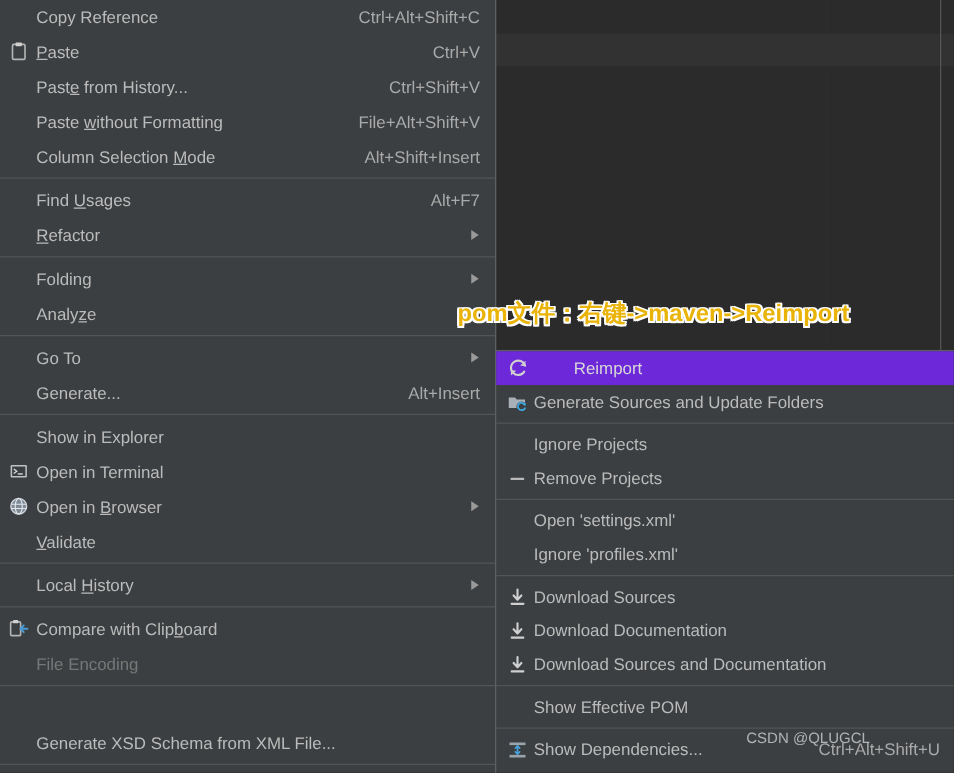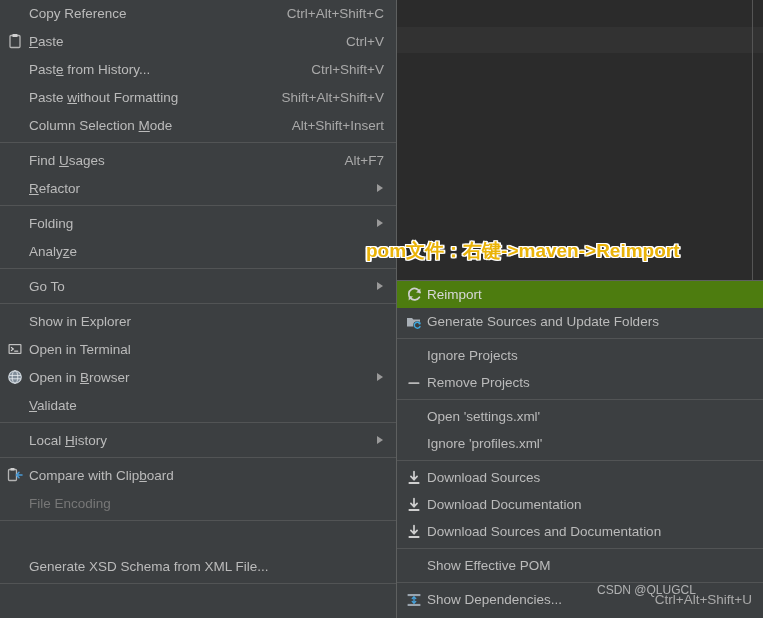--- a/index.html
+++ b/index.html
@@ -80,21 +80,21 @@
     position: relative;
   }
   .row .arr::after {
     content: "";
     position: absolute; left: 3px; top: 3px;
     border-left: 6px solid #9a9a9a;
     border-top: 4.5px solid transparent;
     border-bottom: 4.5px solid transparent;
   }
 
-  .row.selected { background: #4d7c0f; }
+  .row.selected { background: #6d28d9; gap: 32px; }
   .row.selected .lbl,
   .row.selected .acc { color: #d8d8d8; }
 
   .row.disabled .lbl { color: #777777; }
 
   .sep {
     height: 1px;
     margin: 3px 0;
     background: #525455;
   }
@@ -157,21 +157,21 @@
         <span class="acc">Ctrl+V</span>
       </div>
       <div class="row h28">
         <span class="ic"></span>
         <span class="lbl">Past<u>e</u> from History...</span>
         <span class="acc">Ctrl+Shift+V</span>
       </div>
       <div class="row h28">
         <span class="ic"></span>
         <span class="lbl">Paste <u>w</u>ithout Formatting</span>
-        <span class="acc">Shift+Alt+Shift+V</span>
+        <span class="acc">File+Alt+Shift+V</span>
       </div>
       <div class="row h28">
         <span class="ic"></span>
         <span class="lbl">Column Selection <u>M</u>ode</span>
         <span class="acc">Alt+Shift+Insert</span>
       </div>
       <div class="sep"></div>
       <div class="row h28">
         <span class="ic"></span>
         <span class="lbl">Find <u>U</u>sages</span>
@@ -191,20 +191,25 @@
       <div class="row h28">
         <span class="ic"></span>
         <span class="lbl">Analy<u>z</u>e</span>
         <span class="arr"></span>
       </div>
       <div class="sep"></div>
       <div class="row h28">
         <span class="ic"></span>
         <span class="lbl">Go To</span>
         <span class="arr"></span>
+      </div>
+      <div class="row h28">
+        <span class="ic"></span>
+        <span class="lbl">Generate...</span>
+        <span class="acc">Alt+Insert</span>
       </div>
       <div class="sep"></div>
       <div class="row h28">
         <span class="ic"></span>
         <span class="lbl">Show in Explorer</span>
       </div>
       <div class="row h28">
         <span class="ic">
           <svg width="16" height="16" viewBox="0 0 16 16">
             <rect x="1.5" y="3" width="13" height="10" rx="1" fill="#c2c2c2"></rect>

